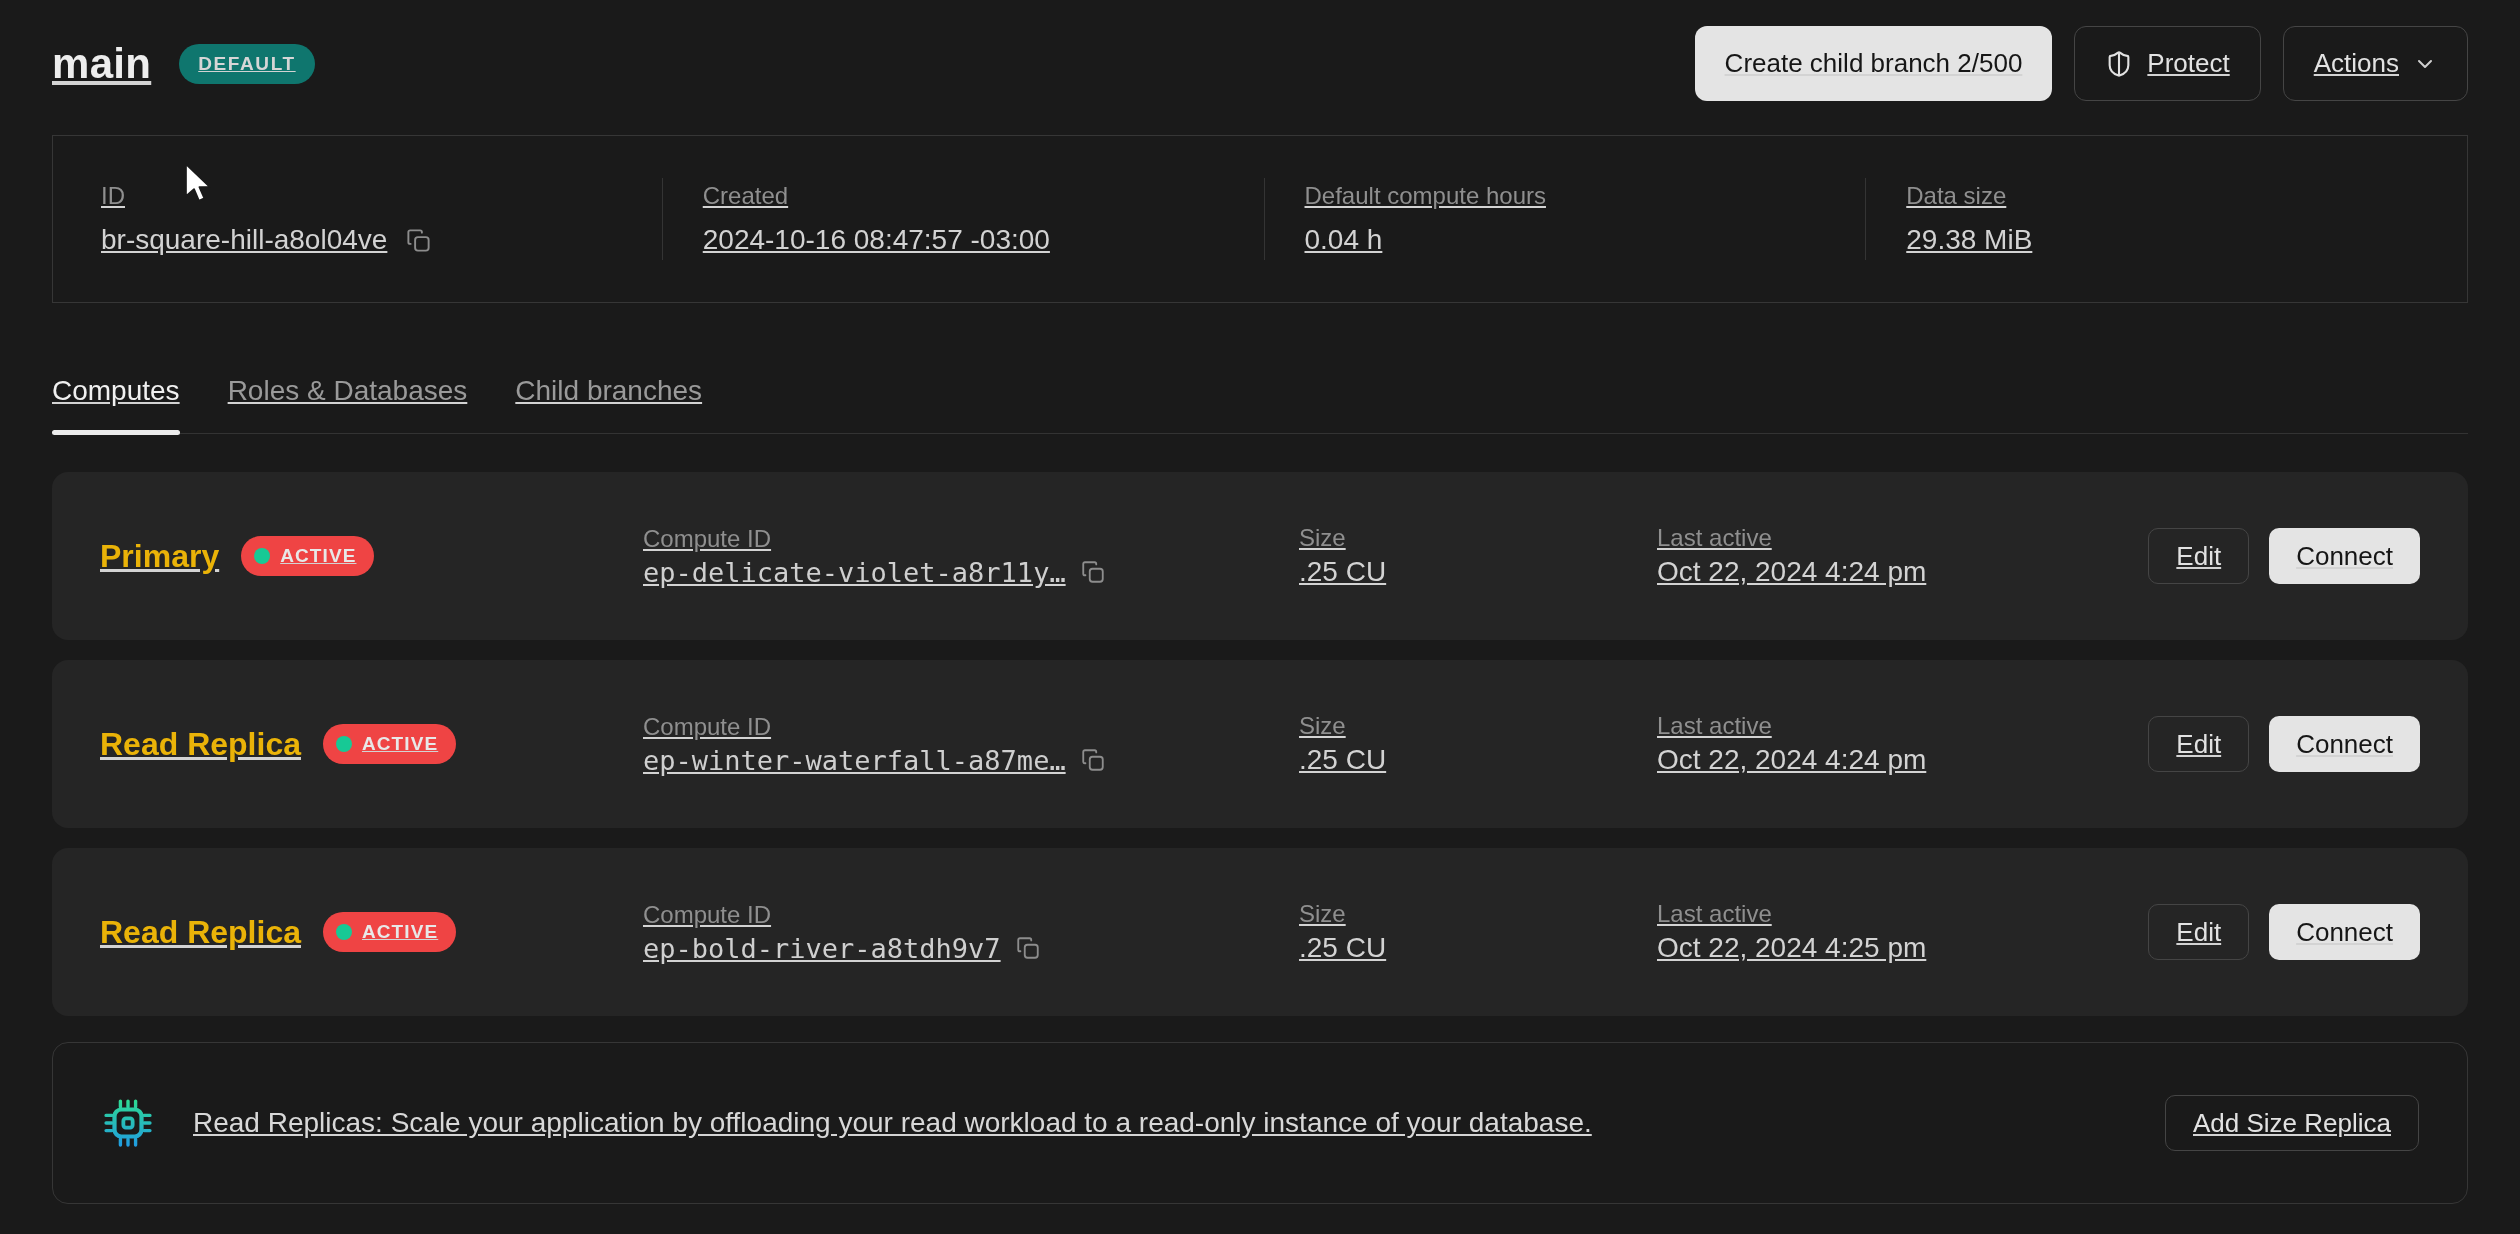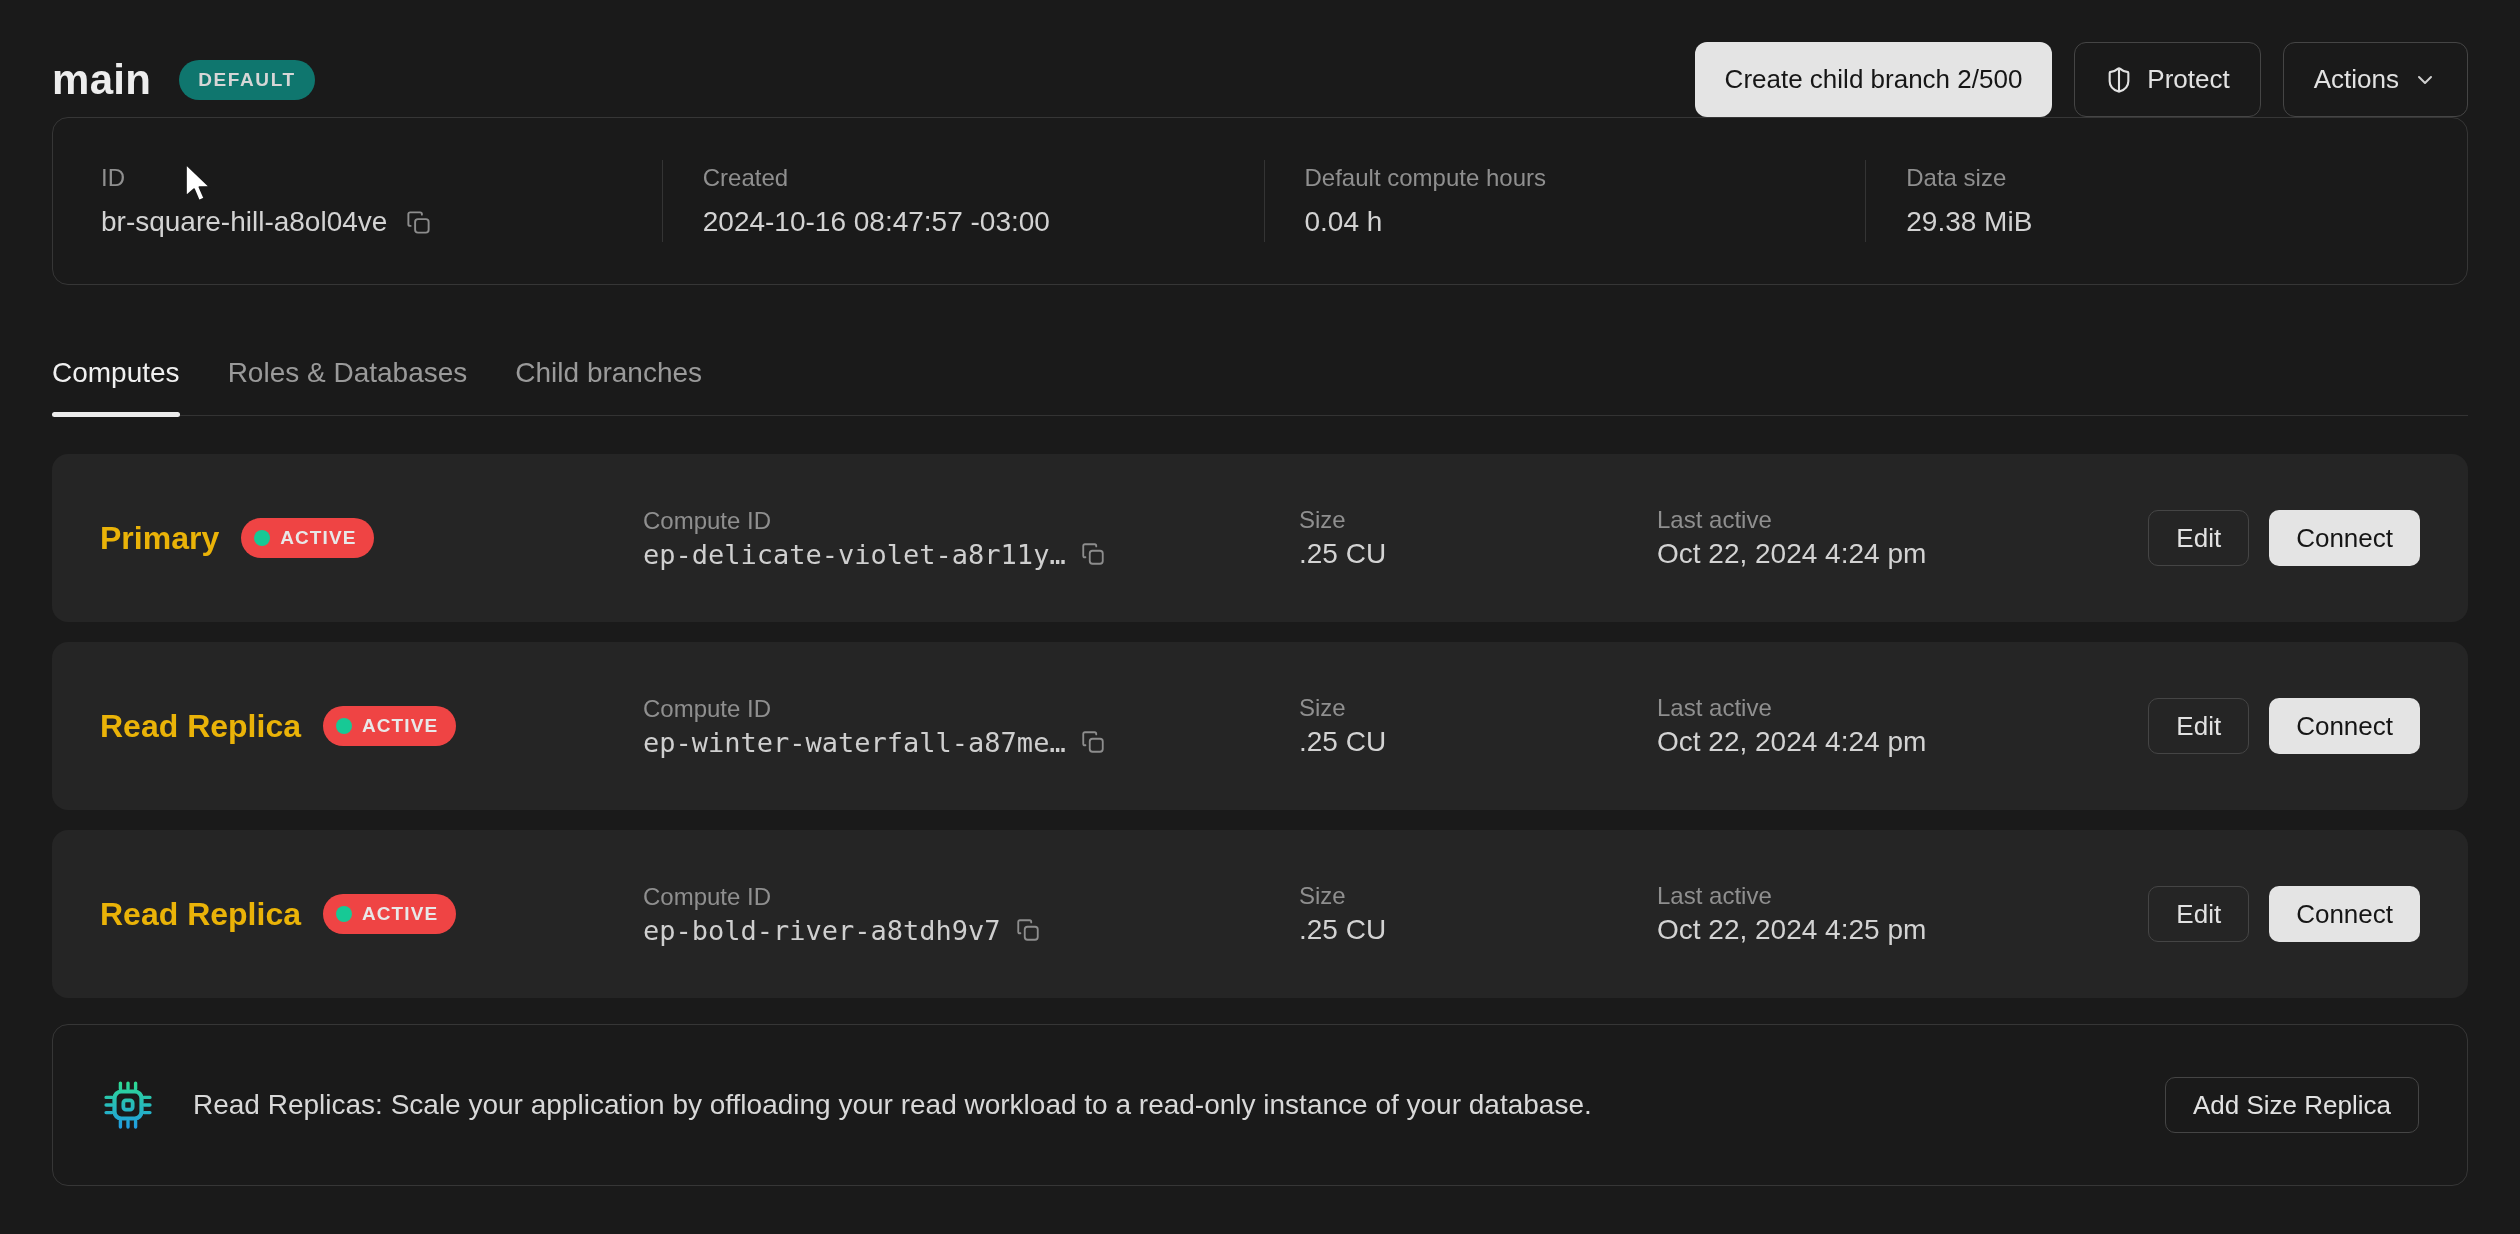--- a/index.html
+++ b/index.html
@@ -4,21 +4,21 @@
 <style>
   * { box-sizing: border-box; margin: 0; padding: 0; }
   html, body { width: 2520px; height: 1234px; }
   body {
     background: #1a1a1a;
     font-family: "Liberation Sans", sans-serif;
     color: #d3d3d3;
     overflow: hidden;
     position: relative;
   }
-  .page { padding: 16px 52px; }
+  .page { padding: 0 52px; text-decoration: underline; }
 
   
   .topbar {
     display: flex; justify-content: space-between; align-items: center;
     padding-top: 26px;
   }
   .title-group { display: flex; align-items: center; gap: 28px; }
   .branch-title { font-size: 42px; font-weight: 700; color: #ededed; letter-spacing: .3px; }
   .default-badge {
     background: #0f766e; color: #d6d6d6;
@@ -31,21 +31,22 @@
     display: inline-flex; align-items: center; justify-content: center; gap: 14px;
     padding: 0 30px; cursor: pointer;
     font-family: "Liberation Sans", sans-serif;
   }
   .btn-light { background: #e4e4e4; color: #161616; border: none; font-weight: 500; }
   .btn-outline { background: transparent; border: 1.5px solid #454545; color: #e2e2e2; }
   .icon { display: inline-flex; align-items: center; justify-content: center; }
 
   
   .info-card {
-    border: 1.5px solid #363636; border-radius: 16px;
+    margin-top: 34px;
+    border: 1.5px solid #363636; border-radius: 0;
     display: flex; padding: 42px 0;
   }
   .info-col { flex: 1; padding: 4px 30px 4px 40px; }
   .info-col:first-child { padding-left: 48px; }
   .info-col + .info-col { border-left: 1.5px solid #343434; }
   .info-label { font-size: 24px; color: #8f8f8f; }
   .info-value { font-size: 28px; color: #d3d3d3; margin-top: 14px; display: flex; align-items: center; gap: 18px; }
   .copy-btn { background: none; border: none; cursor: pointer; display: inline-flex; padding: 0; }
 
   

